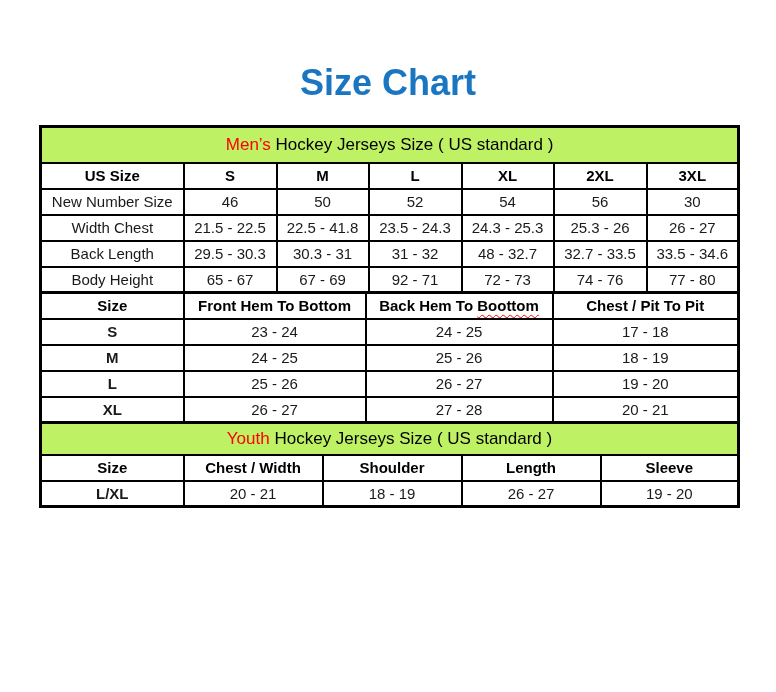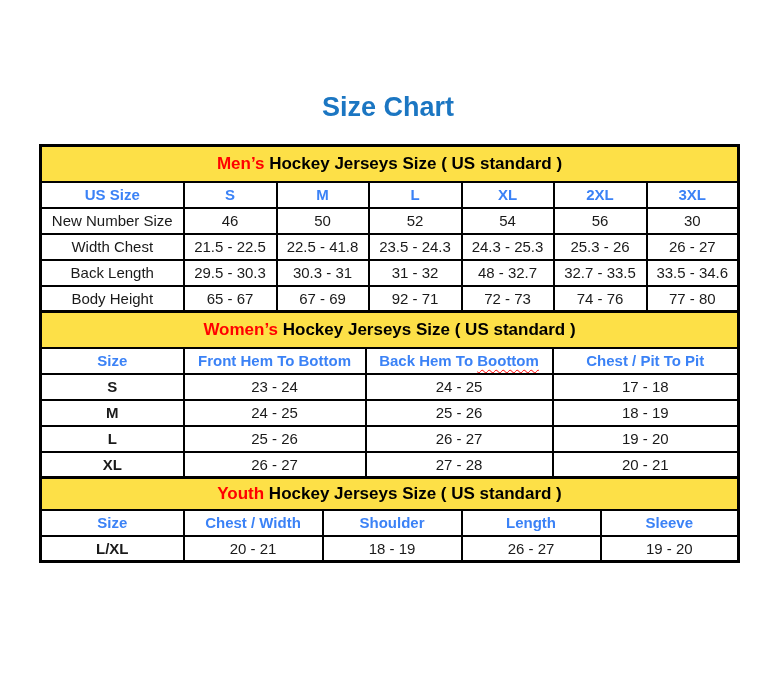--- a/index.html
+++ b/index.html
@@ -6,24 +6,24 @@
   * { box-sizing: border-box; }
   html, body { margin: 0; padding: 0; background: #ffffff; }
   body {
     width: 776px; height: 692px;
     font-family: "Liberation Sans", "DejaVu Sans", sans-serif;
     color: #1a1a1a;
     overflow: hidden;
   }
   .page-title {
     margin: 0;
-    padding-top: 92px;
+    padding-top: 62px;
     text-align: center;
     color: #1b76c2;
-    font-size: 27px;
+    font-size: 36px;
     font-weight: bold;
     letter-spacing: 0px;
   }
   .tables {
     width: 698px;
     margin: 21px auto 0 auto;
   }
   table {
     border-collapse: collapse;
     table-layout: fixed;
@@ -34,24 +34,24 @@
   th, td {
     border: 2px solid #000;
     text-align: center;
     vertical-align: middle;
     padding: 2px 3px;
     font-size: 15px;
     height: 26px;
     overflow: hidden;
     white-space: nowrap;
   }
-  th { font-weight: bold; color: #3b82f6; }
+  th { font-weight: bold; color: #000000; }
   tr.band td {
-    background: #fde047;
-    font-weight: bold;
+    background: #bef264;
+    font-weight: normal;
     font-size: 17px;
     height: 36px;
     color: #000;
   }
   tr.band-small td { height: 32px; }
   .red { color: #ff0000; }
   td.row-label-bold { font-weight: bold; }
   .squiggle {
     text-decoration: underline wavy #ff0000;
     text-decoration-thickness: 1px;
@@ -128,23 +128,20 @@
     </table>
 
   <table>
     <colgroup>
       <col style="width:143px">
         <col style="width:182px">
         <col style="width:187px">
         <col style="width:186px">
     </colgroup>
     <tbody>
-        <tr class="band">
-      <td colspan="4"><span class="red">Women’s</span><span> Hockey Jerseys Size ( US standard )</span></td>
-    </tr>
     <tr>
       <th>Size</th>
       <th>Front Hem To Bottom</th>
       <th><span>Back Hem To </span><span class="squiggle">Boottom</span></th>
       <th>Chest / Pit To Pit</th>
     </tr>
     <tr>
       <td class="row-label-bold">S</td>
       <td>23 - 24</td>
       <td>24 - 25</td>

